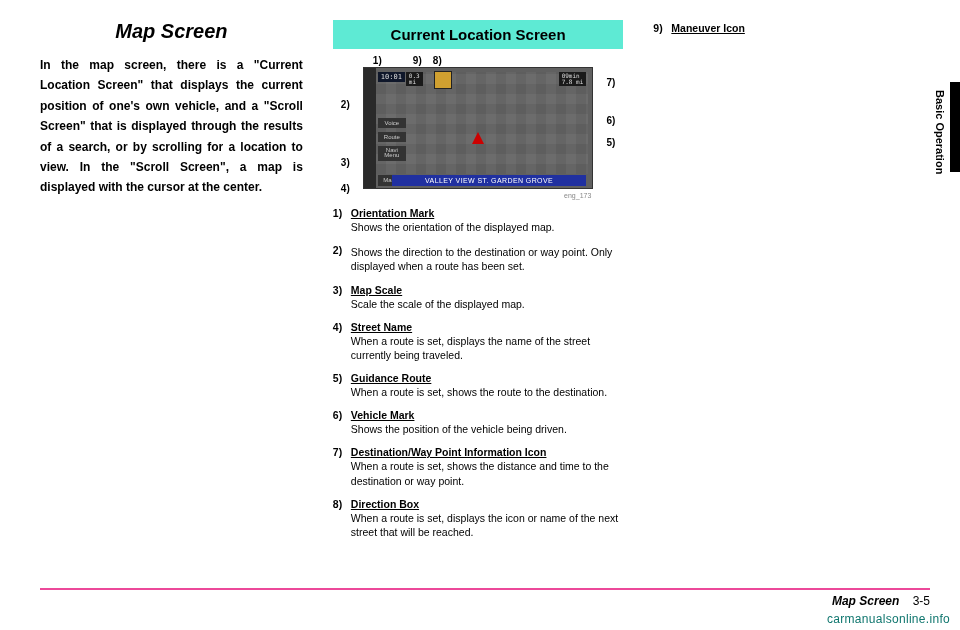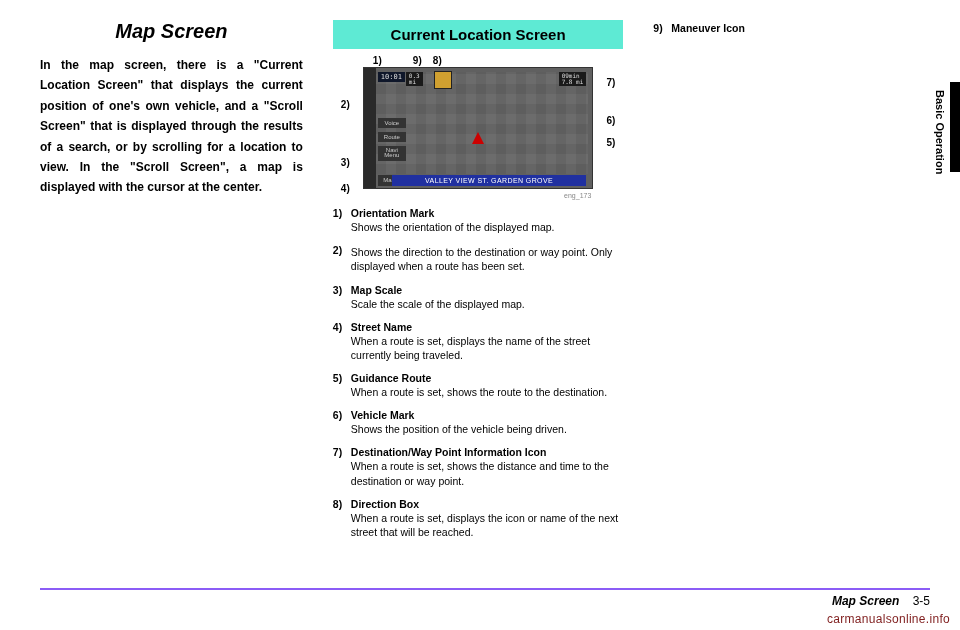--- a/index.html
+++ b/index.html
@@ -115,41 +115,41 @@
       background:#fff;
     }
     .c1 { left:40px; top:-2px; } .c9 { left:80px; top:-2px; } .c8 { left:100px; top:-2px; }
     .c7 { right:8px; top:20px; } .c2 { left:8px; top:42px; } .c6 { right:8px; top:58px; }
     .c5 { right:8px; top:80px; } .c3 { left:8px; top:100px; } .c4 { left:8px; top:126px; }
     .eng-label { position:absolute; right:32px; bottom:-2px; font-size:7px; color:#888; }
     .item-list { font-size: 10.5px; }
     .item { margin-bottom: 10px; display:flex; }
     .item-num { font-weight: bold; width: 18px; flex-shrink:0; }
     .item-body { flex:1; }
-    .item-title { font-weight: bold; }
+    .item-title { font-weight: bold; text-decoration: underline; }
     .item-desc { color:#000; line-height:1.35; margin-top:1px; }
     .side-tab {
       position:absolute; right:0; top:82px; width:10px; height:90px;
       background:#000;
     }
     .side-label {
       position:absolute; right:14px; top:90px;
       writing-mode: vertical-rl;
       font-size:11px; font-weight:bold;
     }
     .footer {
       position:absolute; left:40px; right:30px; bottom:22px;
-      border-top:2px solid #8b5cf6; padding-top:4px;
+      border-top:2px solid #ec4899; padding-top:4px;
       text-align:right; font-size:12px;
     }
     .footer .fname { font-weight:bold; font-style:italic; }
     .footer .fpage { margin-left:10px; }
     .watermark {
       position:absolute; right:10px; bottom:4px;
-      font-size:12px; color:#7f1d1d; letter-spacing:0.3px;
+      font-size:12px; color:#0f766e; letter-spacing:0.3px;
     }
   </style>
 </head>
 <body>
 
 <div class="columns">
   <div class="col col1">
     <h1 class="page-title">Map Screen</h1>
     <p class="intro">In the map screen, there is a "Current Location Screen" that displays the current position of one's own vehicle, and a "Scroll Screen" that is displayed through the results of a search, or by scrolling for a location to view. In the "Scroll Screen", a map is displayed with the cursor at the center.</p>
   </div>

